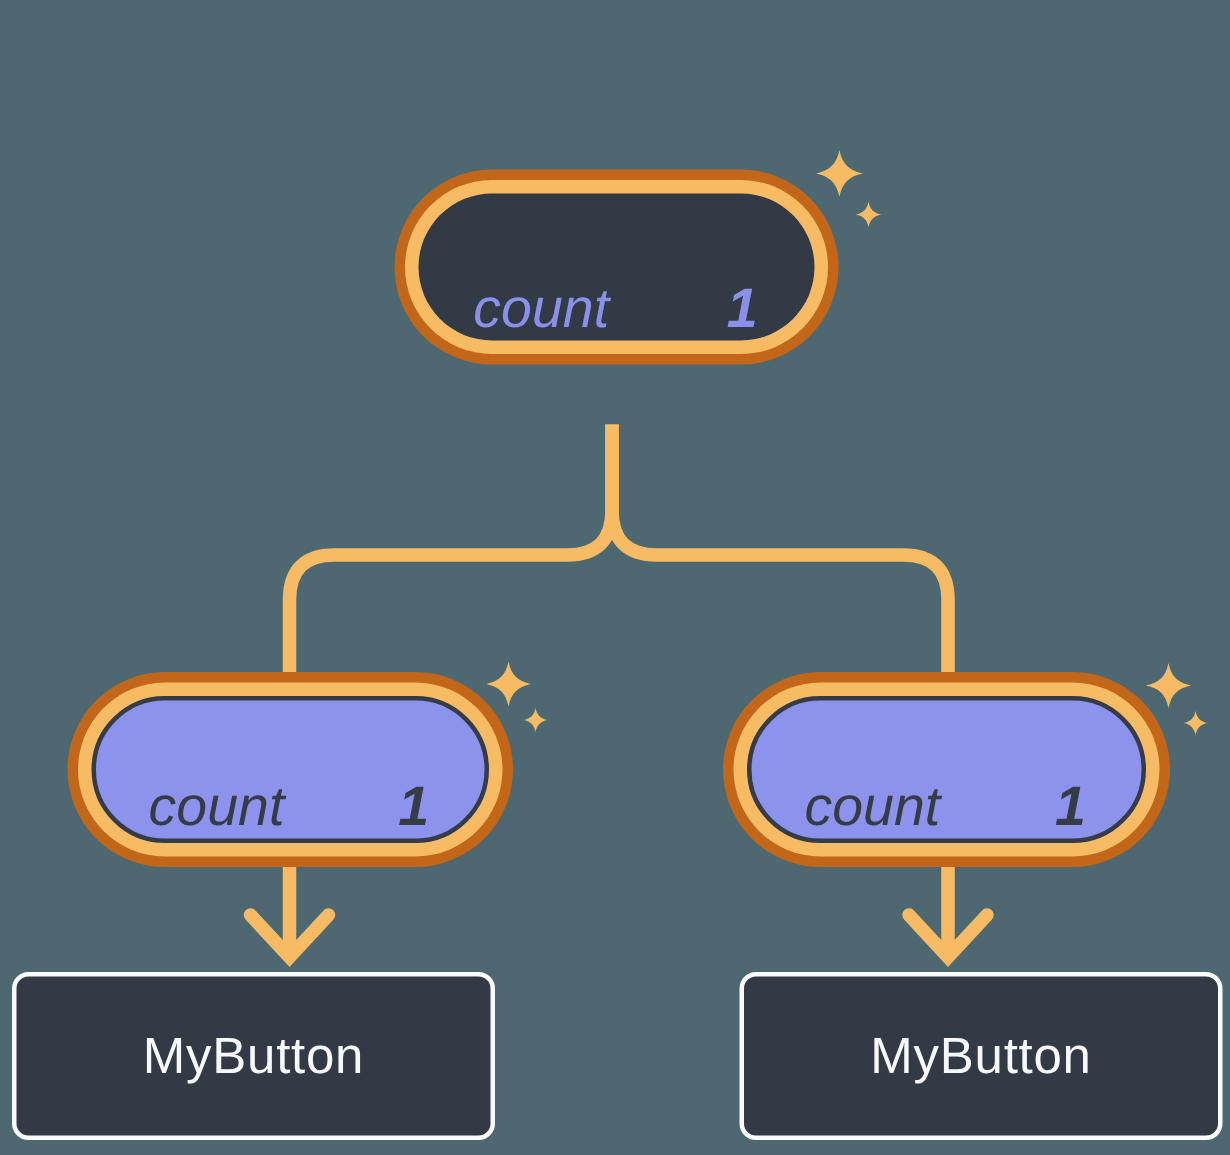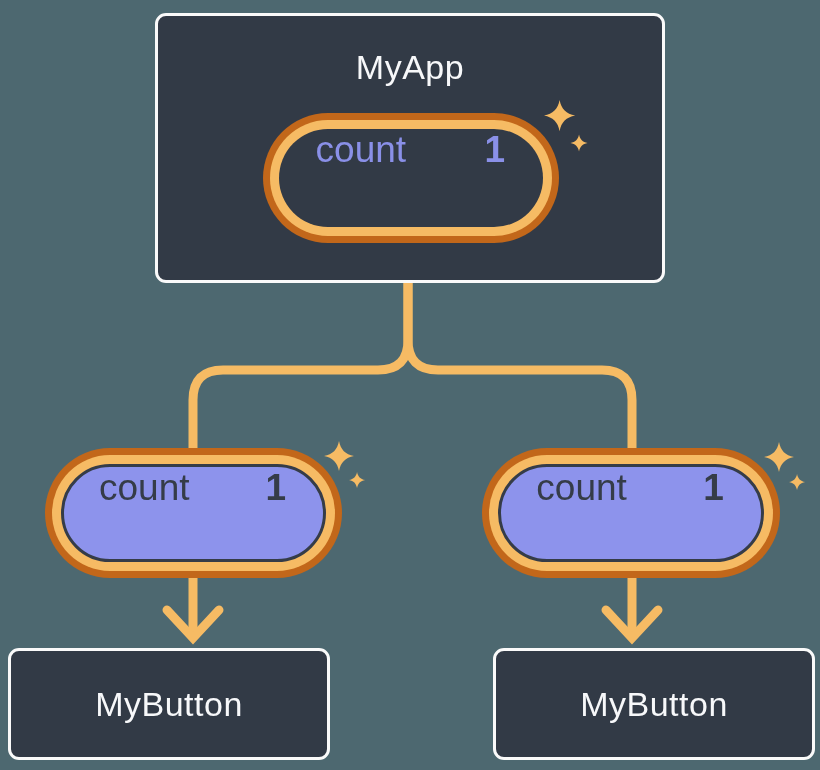--- a/index.html
+++ b/index.html
@@ -76,22 +76,23 @@
   .pill-mid {
     background: var(--orange-light);
     border-radius: 999px;
     padding: 9px;
     width: 100%; height: 100%;
   }
   .pill-body {
     border-radius: 999px;
     width: 100%; height: 100%;
     display: flex;
-    align-items: flex-start;
+    align-items: flex-end;
     overflow: hidden;
+    font-style: italic;
   }
   .pill-state .pill-body { background: var(--box-fill); }
   .pill-props .pill-body { background: var(--purple-fill); border: 3px solid var(--dark-text); }
   .pill-parent { left: 263px; top: 113px; width: 296px; height: 130px; }
   .pill-left   { left: 45px;  top: 448px; width: 297px; height: 130px; }
   .pill-right  { left: 482px; top: 448px; width: 298px; height: 130px; }
   .pill-label {
     flex: 0 0 62%;
     display: flex; align-items: center; justify-content: center;
     font-size: 37px;
@@ -107,23 +108,20 @@
   }
   .pill-state .pill-label, .pill-state .pill-value { color: var(--purple-text); }
   .pill-props .pill-label, .pill-props .pill-value { color: var(--dark-text); }
   .pill-props .pill-label { font-weight: 500; }
 </style>
 </head>
 <body>
 
 <div class="canvas">
 
-  <div class="comp-box box-myapp">
-    <div class="comp-title">MyApp</div>
-  </div>
 
   <div class="comp-box box-mybutton-left">
     <div class="comp-title">MyButton</div>
   </div>
   <div class="comp-box box-mybutton-right">
     <div class="comp-title">MyButton</div>
   </div>
 
   <svg class="overlay" width="820" height="770" viewBox="0 0 820 770">
 

